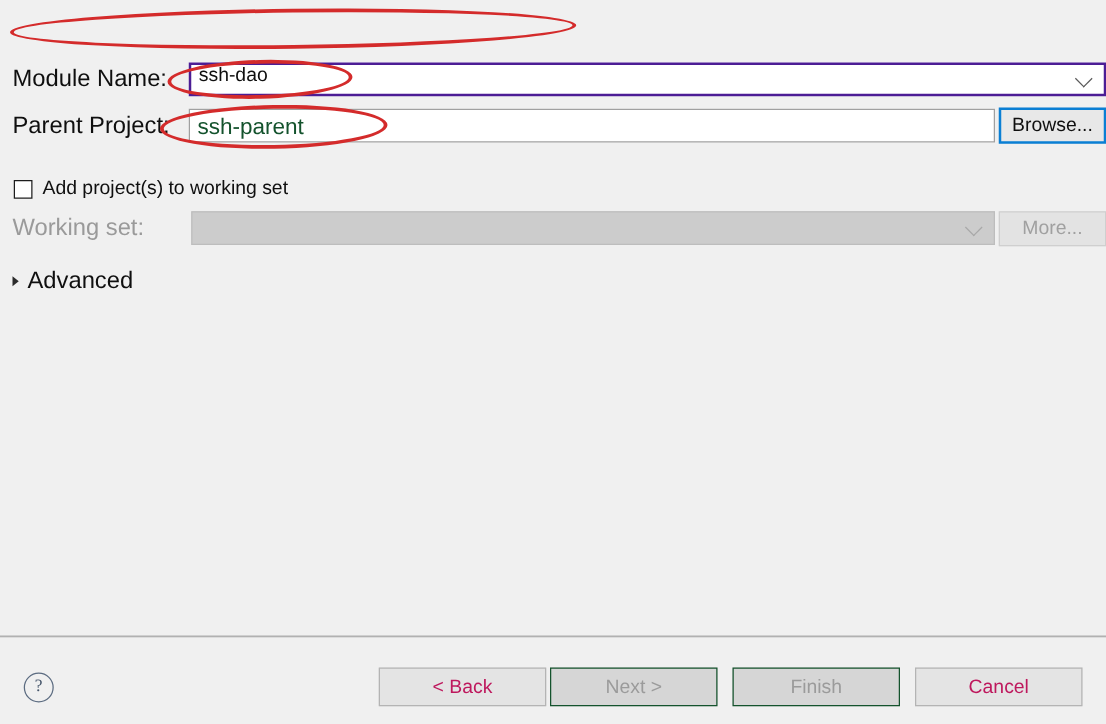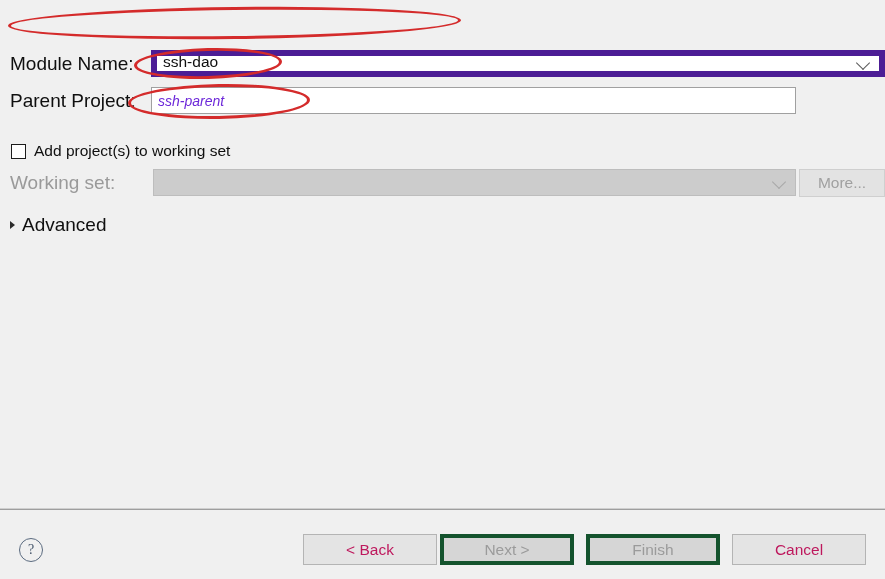--- a/index.html
+++ b/index.html
@@ -81,24 +81,24 @@
     white-space: nowrap;
     color: #0f0f0f;
     line-height: 18px;
   }
   .field-label.disabled { color: #9a9a9a; }
 
   .combo {
     position: relative;
     height: 27px;
     background: #ffffff;
-    border: 6px solid #4c1d95;
-    box-sizing: border-box;
-    display: flex;
-    align-items: flex-end;
+    border: 2px solid #4c1d95;
+    box-sizing: border-box;
+    display: flex;
+    align-items: flex-start;
     overflow: hidden;
   }
   .combo .value {
     padding-left: 6px;
     font-size: 15.5px;
     line-height: 18px;
     color: #0f0f0f;
     white-space: nowrap;
   }
   .combo .chev {
@@ -132,25 +132,24 @@
     height: 27px;
     background: #ffffff;
     border: 1px solid #a0a0a0;
     box-sizing: border-box;
     display: flex;
     align-items: center;
     overflow: hidden;
   }
   .textfield .value {
     padding-left: 6px;
-    font-size: 14px;
-    line-height: 18px;
-    color: #6d28d9;
-    white-space: nowrap;
-    font-style: italic;
+    font-size: 18px;
+    line-height: 18px;
+    color: #14532d;
+    white-space: nowrap;
   }
   #parent-project-field {
     left: 141px;
     top: 0;
     width: 645px;
   }
   #browse-button {
     position: absolute;
     left: 789px;
     top: -1px;
@@ -290,21 +289,21 @@
     font-size: 15.5px;
     cursor: default;
   }
   .dlg-btn.enabled {
     background: #e4e4e4;
     border: 1px solid #b4b4b4;
     color: #be185d;
   }
   .dlg-btn.disabled {
     background: #d6d6d6;
-    border: 4px solid #14532d;
+    border: 1px solid #14532d;
     color: #9b9b9b;
   }
   #btn-back   { left: 303px; }
   #btn-next   { left: 440px; }
   #btn-finish { left: 586px; }
   #btn-cancel { left: 732px; }
 
   
   .annot {
     position: absolute;
@@ -345,20 +344,21 @@
       <span class="value">ssh-dao</span>
       <span class="chev"></span>
     </div>
   </div>
 
   <div class="row" id="parent-project-row">
     <span class="field-label">Parent Project:</span>
     <div class="textfield" id="parent-project-field">
       <span class="value">ssh-parent</span>
     </div>
+    <div id="browse-button">Browse...</div>
   </div>
 
   <div class="row" id="working-set-cb-row">
     <span class="cb"></span>
     <span class="cb-label">Add project(s) to working set</span>
   </div>
 
   <div class="row" id="working-set-row">
     <span class="field-label disabled">Working set:</span>
     <div id="working-set-combo">

